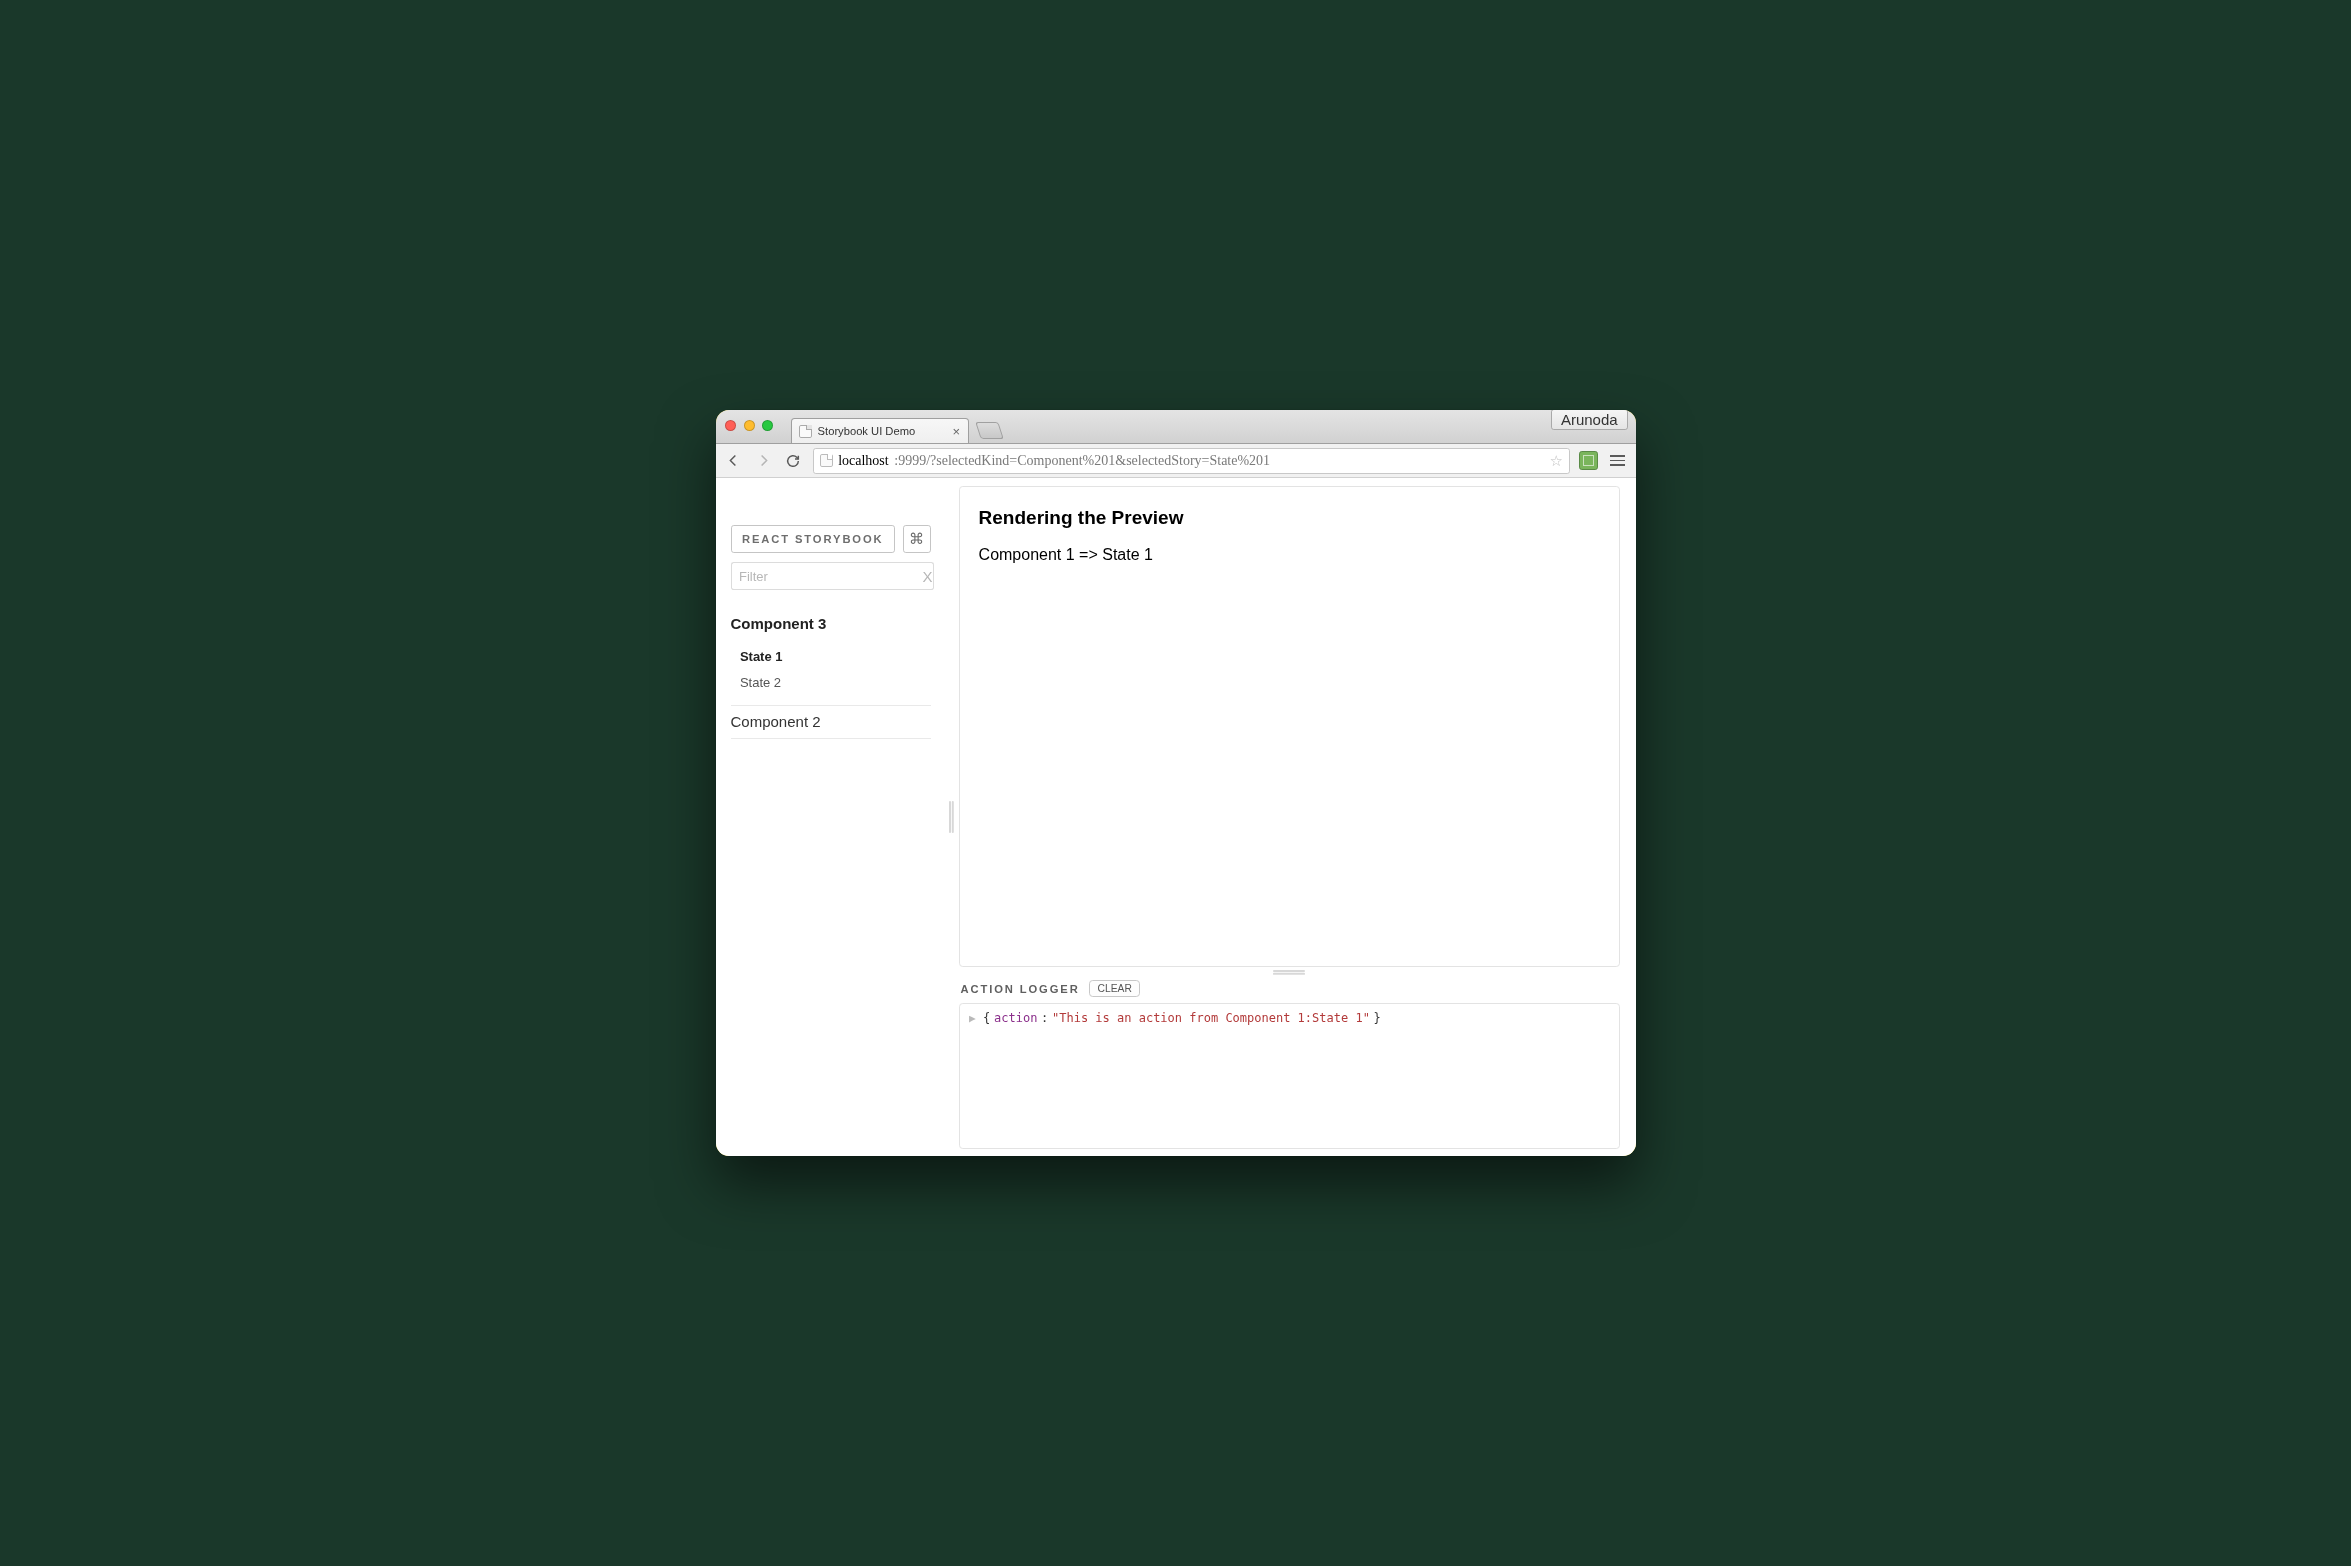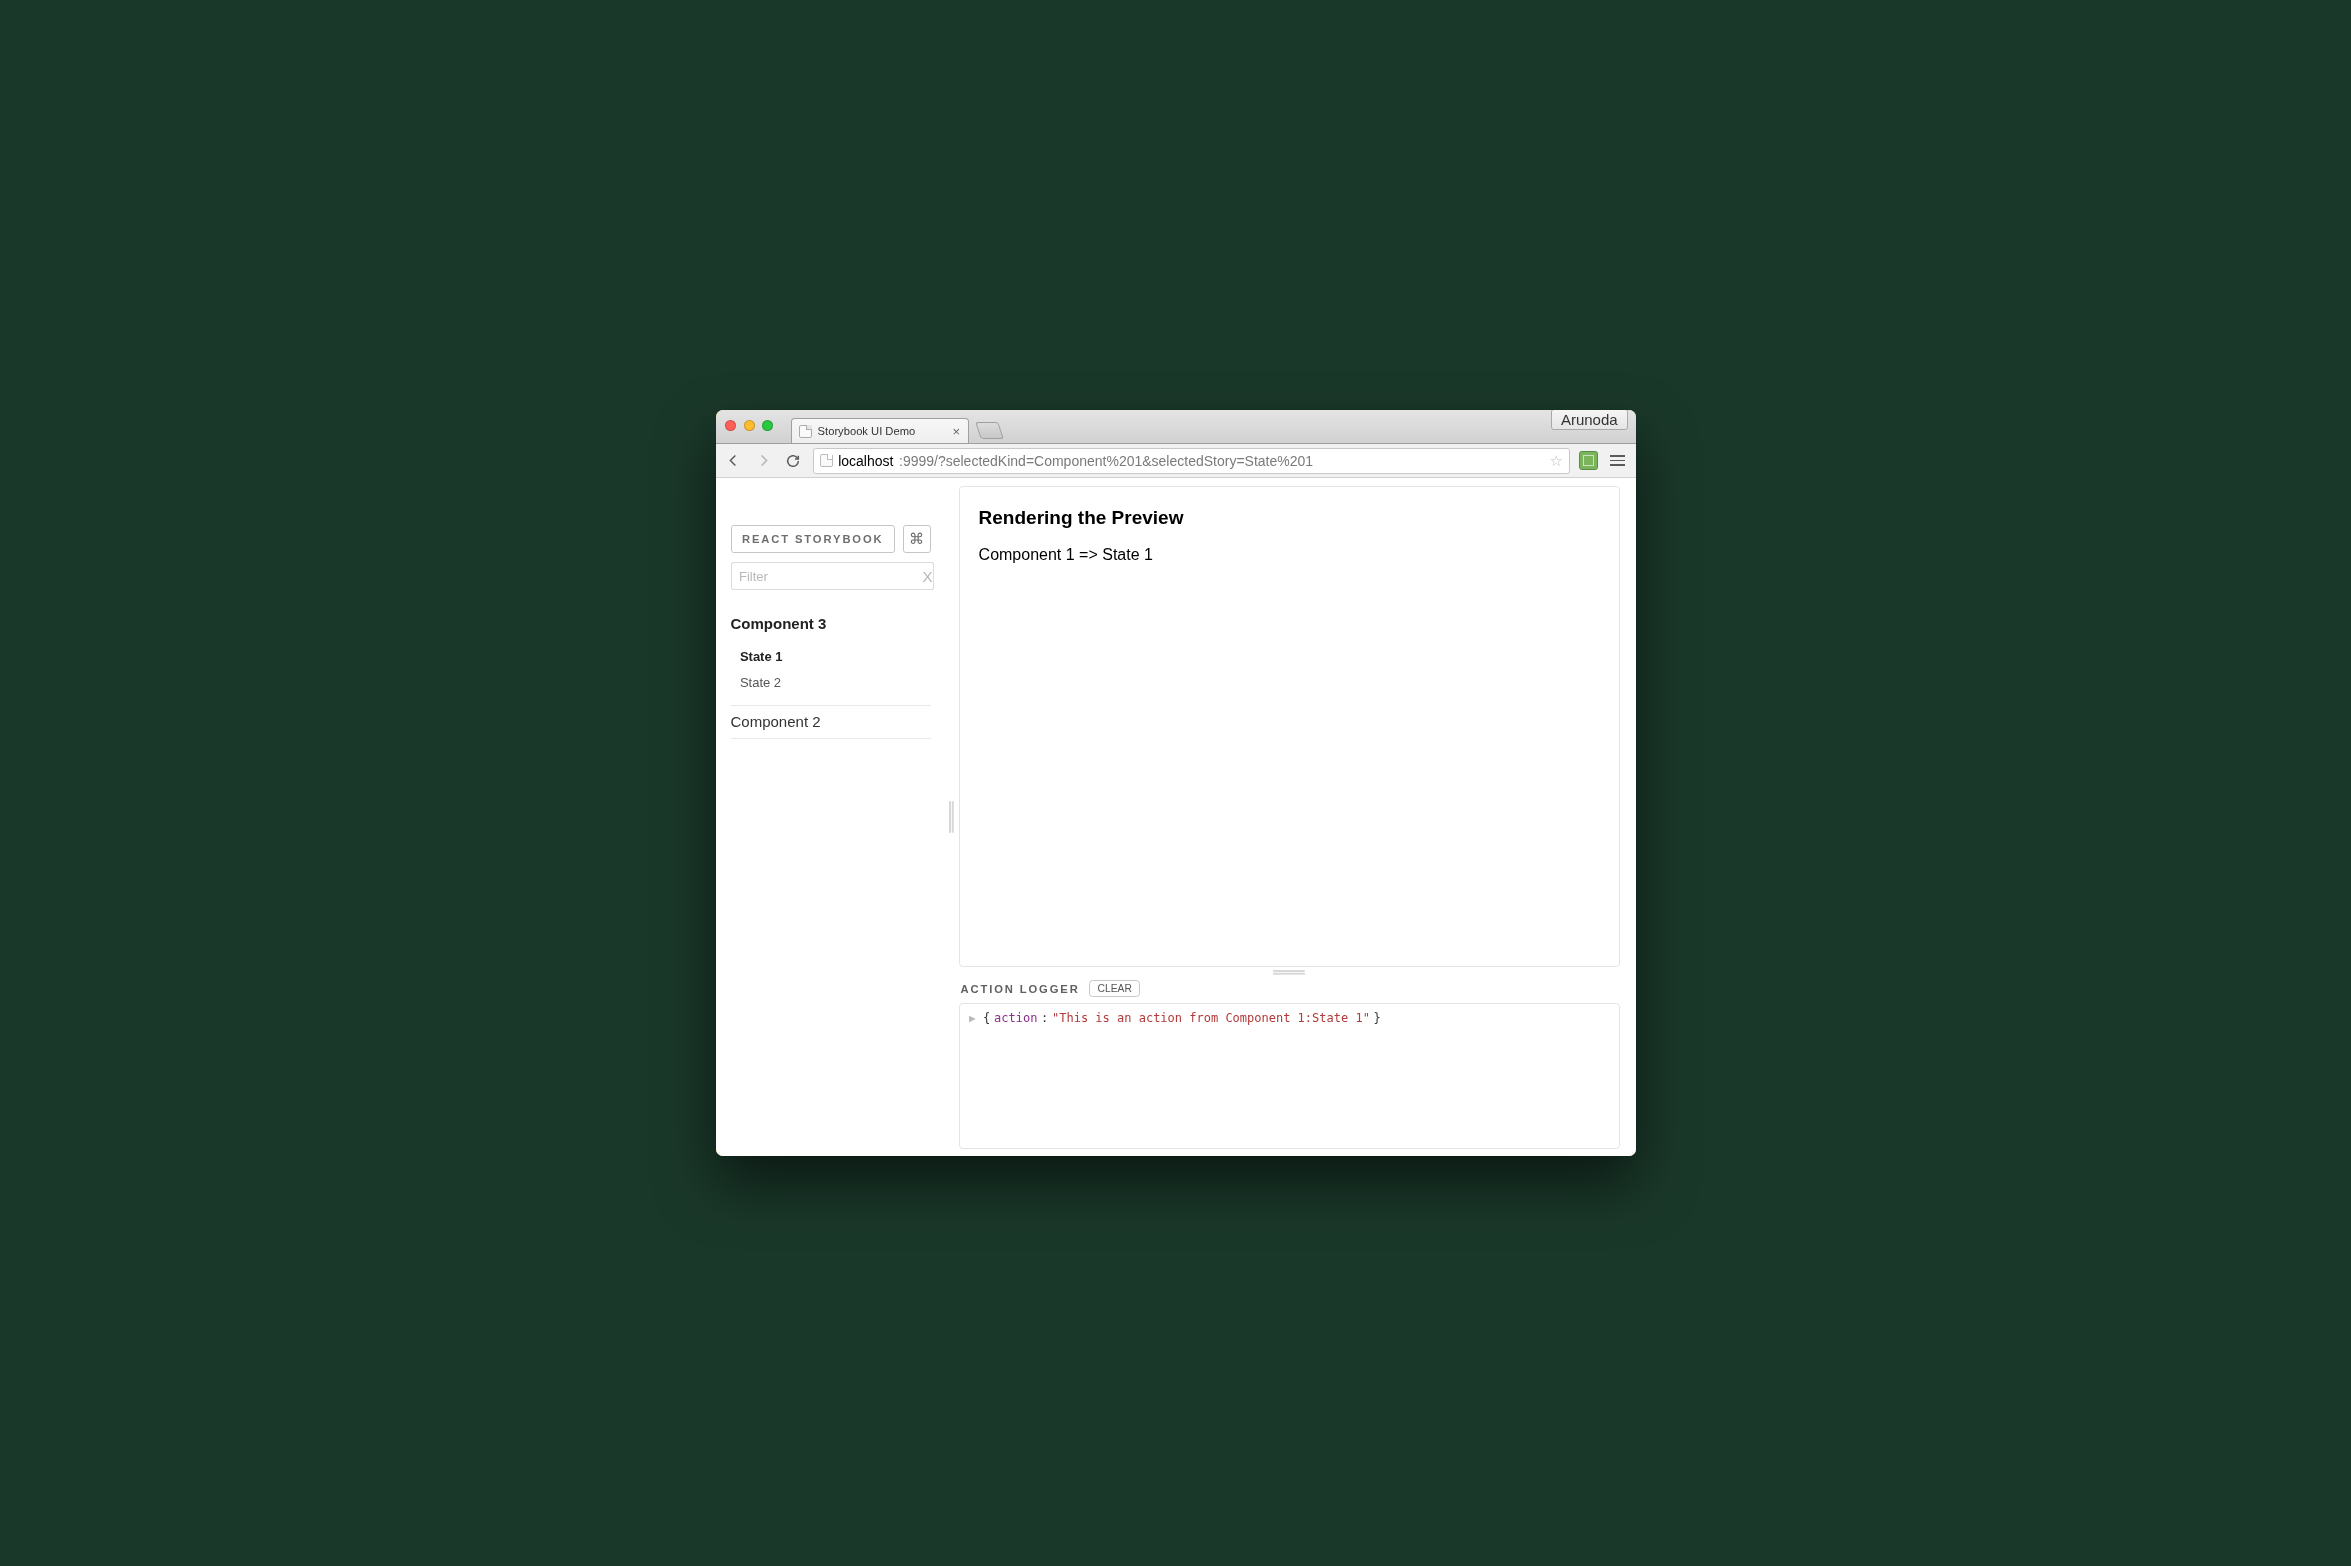--- a/index.html
+++ b/index.html
@@ -9,21 +9,21 @@
     background: #1a382a;
     display: flex;
     align-items: center;
     justify-content: center;
   }
 
   .window {
     width: 920px;
     height: 746px;
     background: #fde047;
-    border-radius: 7px;
+    border-radius: 13px;
     box-shadow: 0 28px 56px rgba(0,0,0,0.55), 0 0 0 0.9px rgba(0,0,0,0.05);
     display: flex;
     flex-direction: column;
     overflow: hidden;
   }
 
   
   .titlebar {
     height: 34px;
     background: linear-gradient(#e4e4e4, #d1d1d1);
@@ -84,20 +84,21 @@
   }
 
   .toolbar {
     height: 34px;
     background: #f1f1f1;
     border-bottom: 0.9px solid #d0d0d0;
     display: flex;
     align-items: center;
     padding: 0 7.5px;
     gap: 9.4px;
+    font-family: Liberation Serif, serif;
   }
   .nav-btn { width:20.6px; height:20.6px; display:flex; align-items:center; justify-content:center; color:#5a5a5a; }
   .nav-btn.disabled { color:#b5b5b5; }
   .nav-btn svg { width:15px; height:15px; }
   .reload svg { width:16px; height:16px; }
   .omnibox {
     flex:1;
     height: 26px;
     border:0.9px solid #c8c8c8;
     border-radius: 2.8px;

